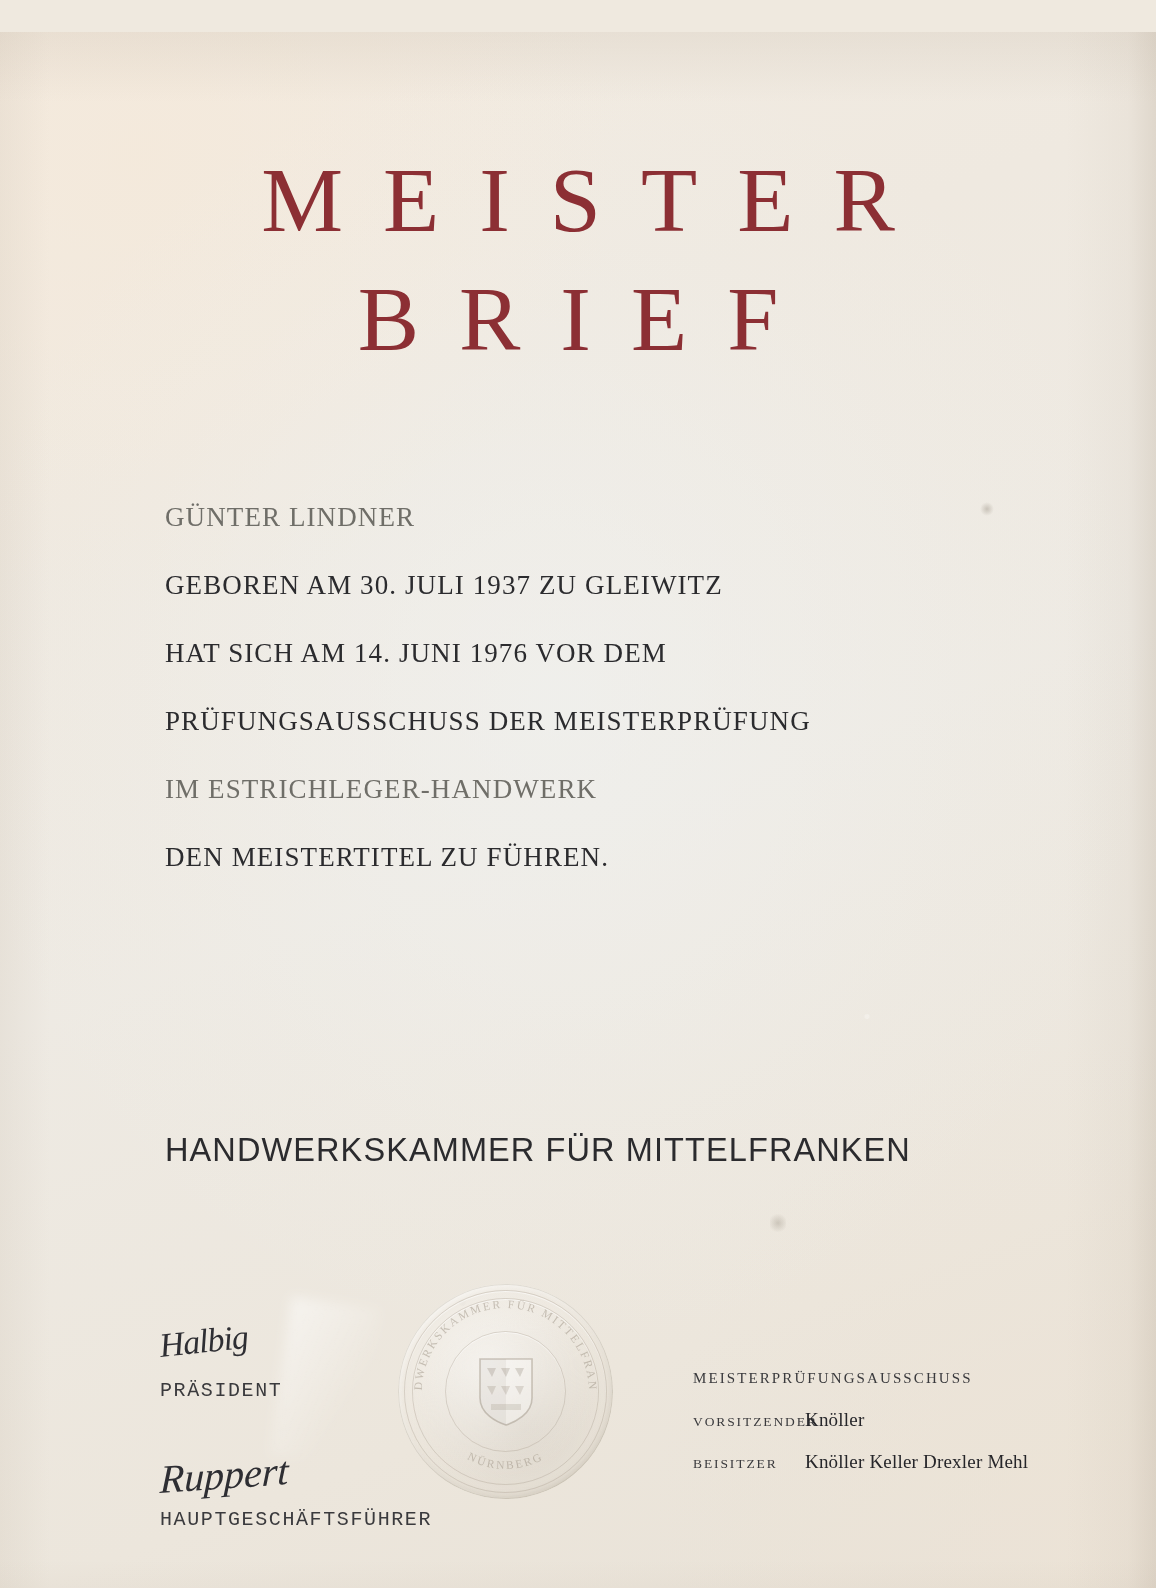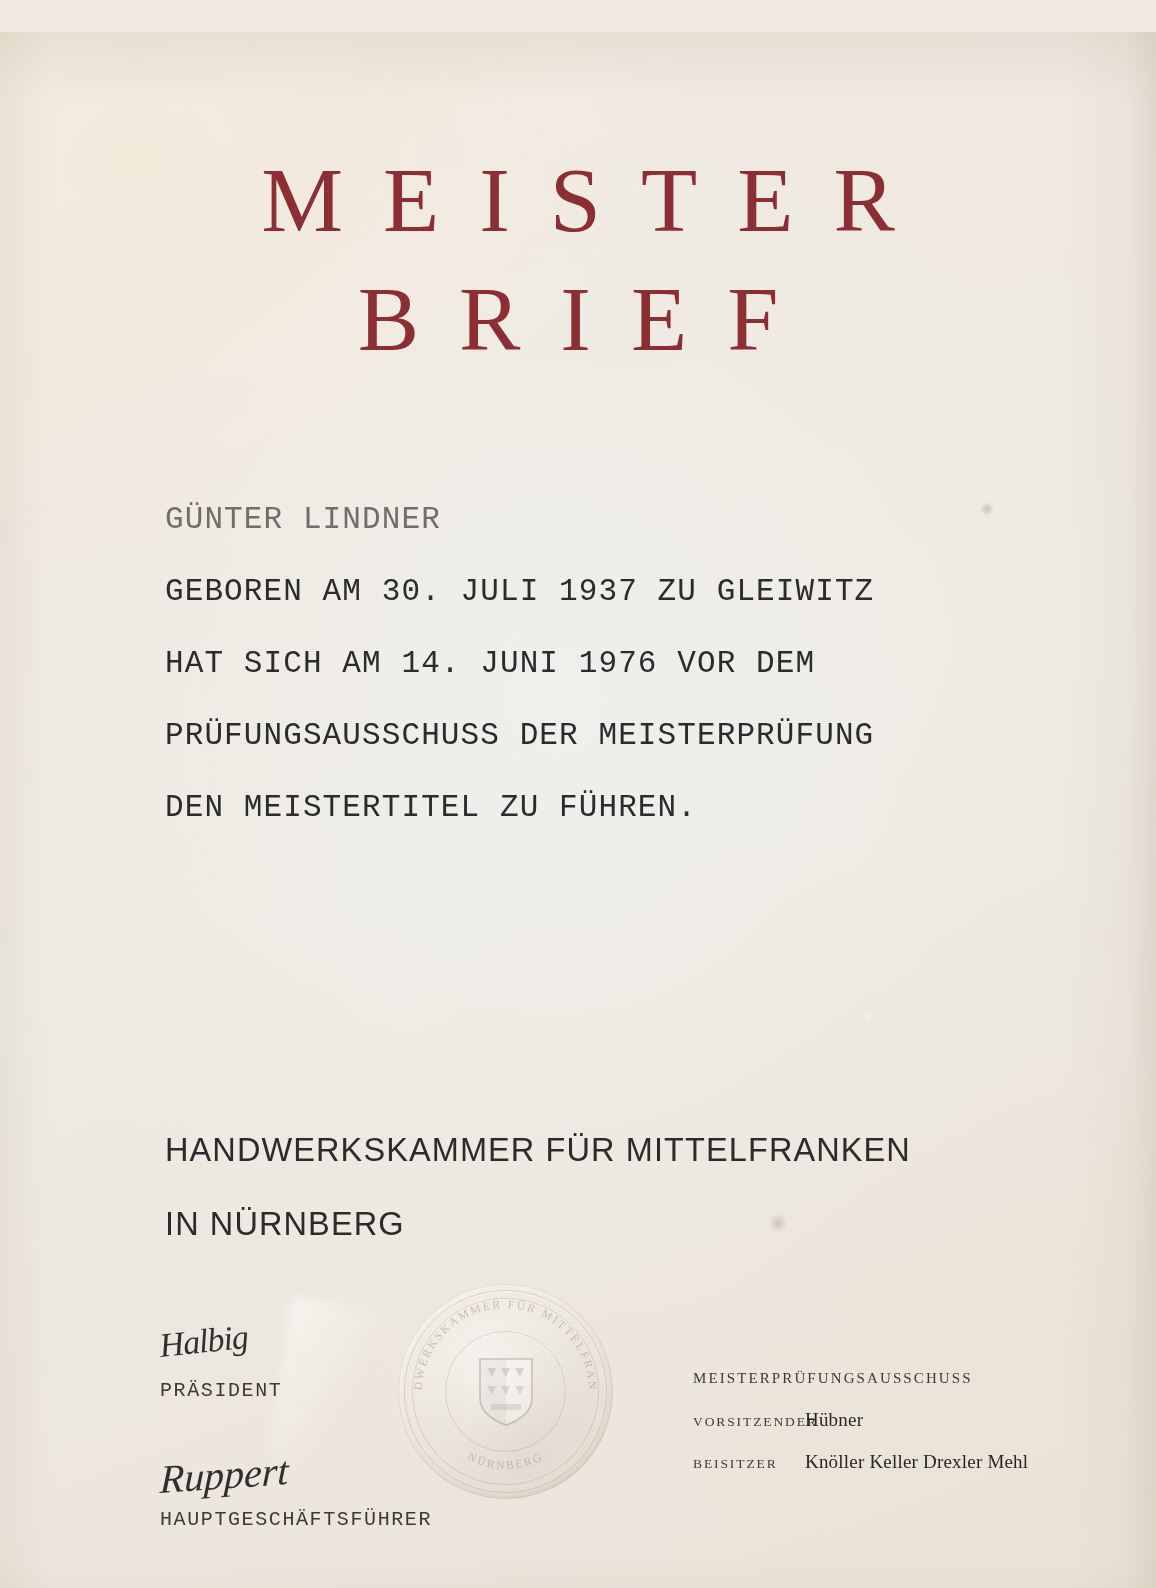--- a/index.html
+++ b/index.html
@@ -91,22 +91,22 @@
   }
 
   
   .body-block {
     position: absolute;
     left: 165px;
     top: 470px;
     width: 860px;
   }
   .body-line {
-    font-family: Liberation Mono, monospace;
-    font-size: 31px;
+    font-family: Liberation Serif, serif;
+    font-size: 27px;
     letter-spacing: 1.1px;
     color: #2b2b2e;
     margin-bottom: 37px;
     white-space: nowrap;
     font-weight: 400;
   }
   .body-line.faint {
     color: #6f6e68;
   }
 
@@ -285,26 +285,26 @@
     <div class="title-block">
       <div class="title-line-1">MEISTER</div>
       <div class="title-line-2">BRIEF</div>
     </div>
 
     <div class="body-block">
       <div class="body-line faint">GÜNTER LINDNER</div>
       <div class="body-line">GEBOREN AM 30. JULI 1937 ZU GLEIWITZ</div>
       <div class="body-line">HAT SICH AM 14. JUNI 1976 VOR DEM</div>
       <div class="body-line">PRÜFUNGSAUSSCHUSS DER MEISTERPRÜFUNG</div>
+      <div class="body-line faint">IM ESTRICHLEGER-HANDWERK</div>
       <div class="body-line">DEN MEISTERTITEL ZU FÜHREN.</div>
     </div>
 
     <div class="org-block">
       <div class="org-line">HANDWERKSKAMMER FÜR MITTELFRANKEN</div>
-      <div class="org-line">IN NÜRNBERG</div>
     </div>
 
     <div class="seal">
       <div class="ring r1"></div>
       <div class="ring r2"></div>
       <div class="ring r3"></div>
       <div class="seal-text">
         <svg viewBox="0 0 215 215" aria-hidden="true">
           <defs>
             <path id="sealArcTop" d="M 24,107.5 a 83.5,83.5 0 1,1 167,0" fill="none"></path>
@@ -334,21 +334,21 @@
       <div class="sig-role">PRÄSIDENT</div>
       <div class="sig-gap"></div>
       <div class="sig-name second">Ruppert</div>
       <div class="sig-role">HAUPTGESCHÄFTSFÜHRER</div>
     </div>
 
     <div class="committee">
       <div class="committee-title">MEISTERPRÜFUNGSAUSSCHUSS</div>
       <div class="committee-row">
         <div class="committee-label">VORSITZENDER</div>
-        <div class="committee-value">Hübner</div>
+        <div class="committee-value">Knöller</div>
       </div>
       <div class="committee-row">
         <div class="committee-label">BEISITZER</div>
         <div class="committee-value">Knöller Keller Drexler Mehl</div>
       </div>
     </div>
 
   </div>
 </div>
 

